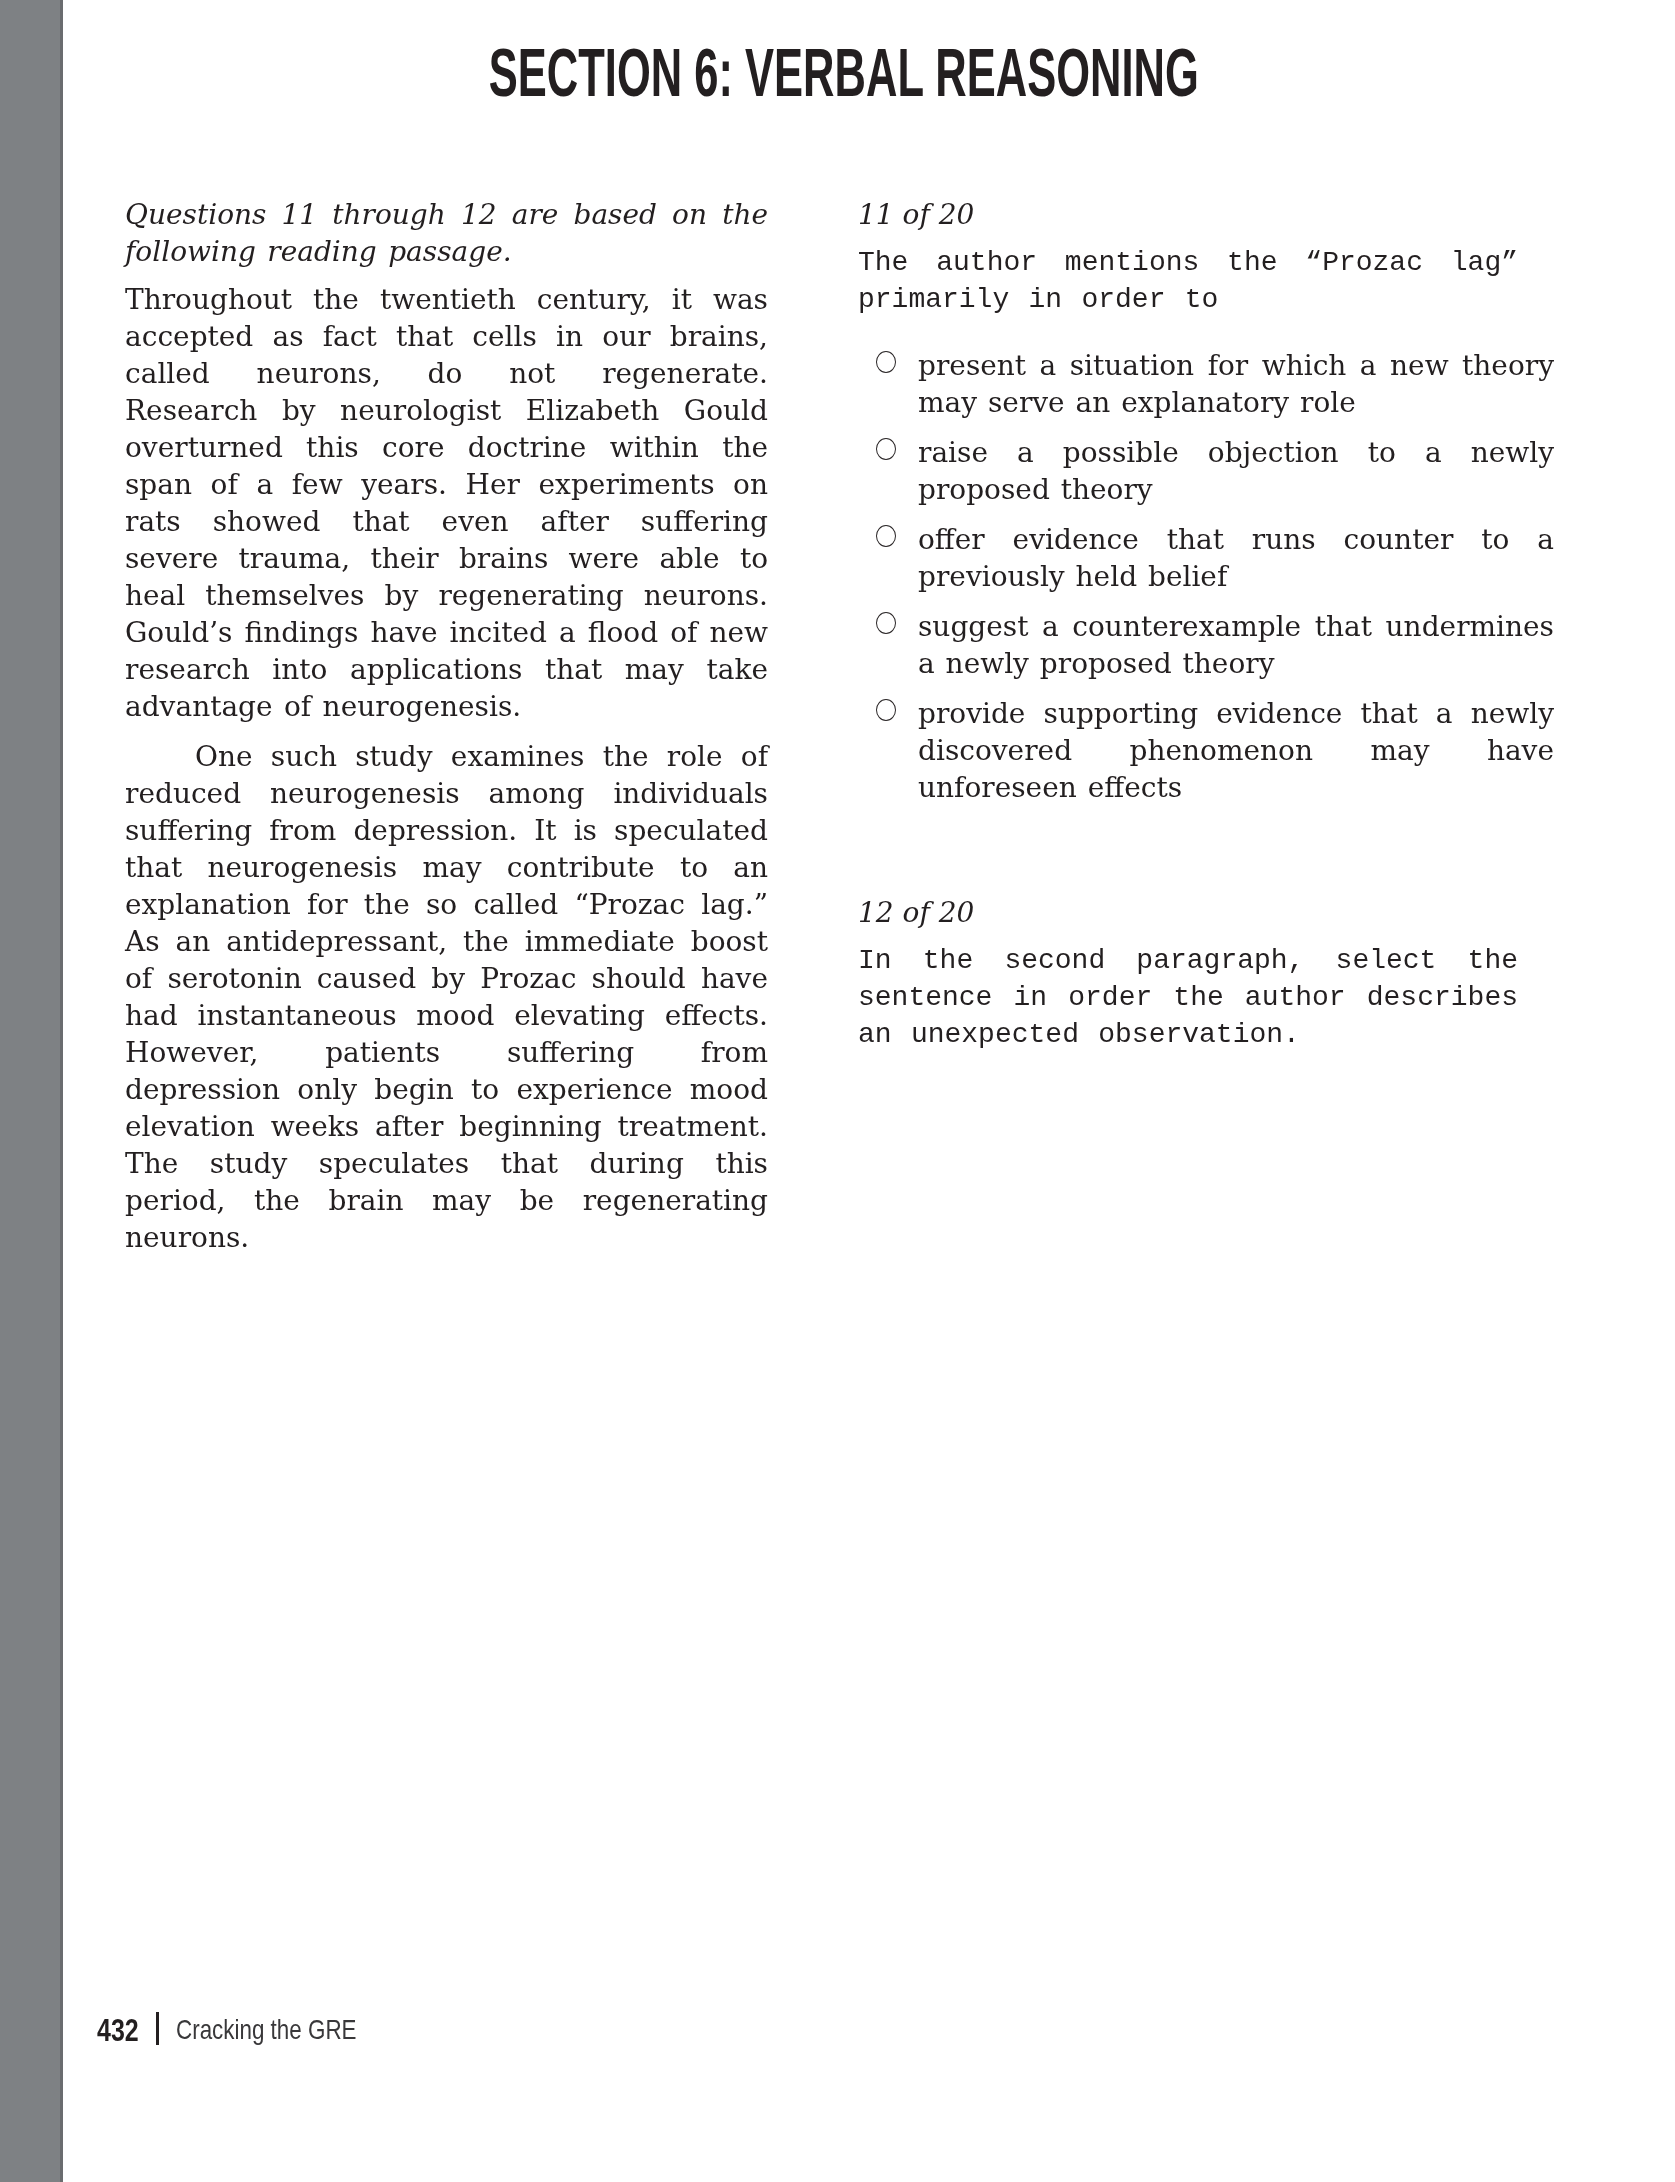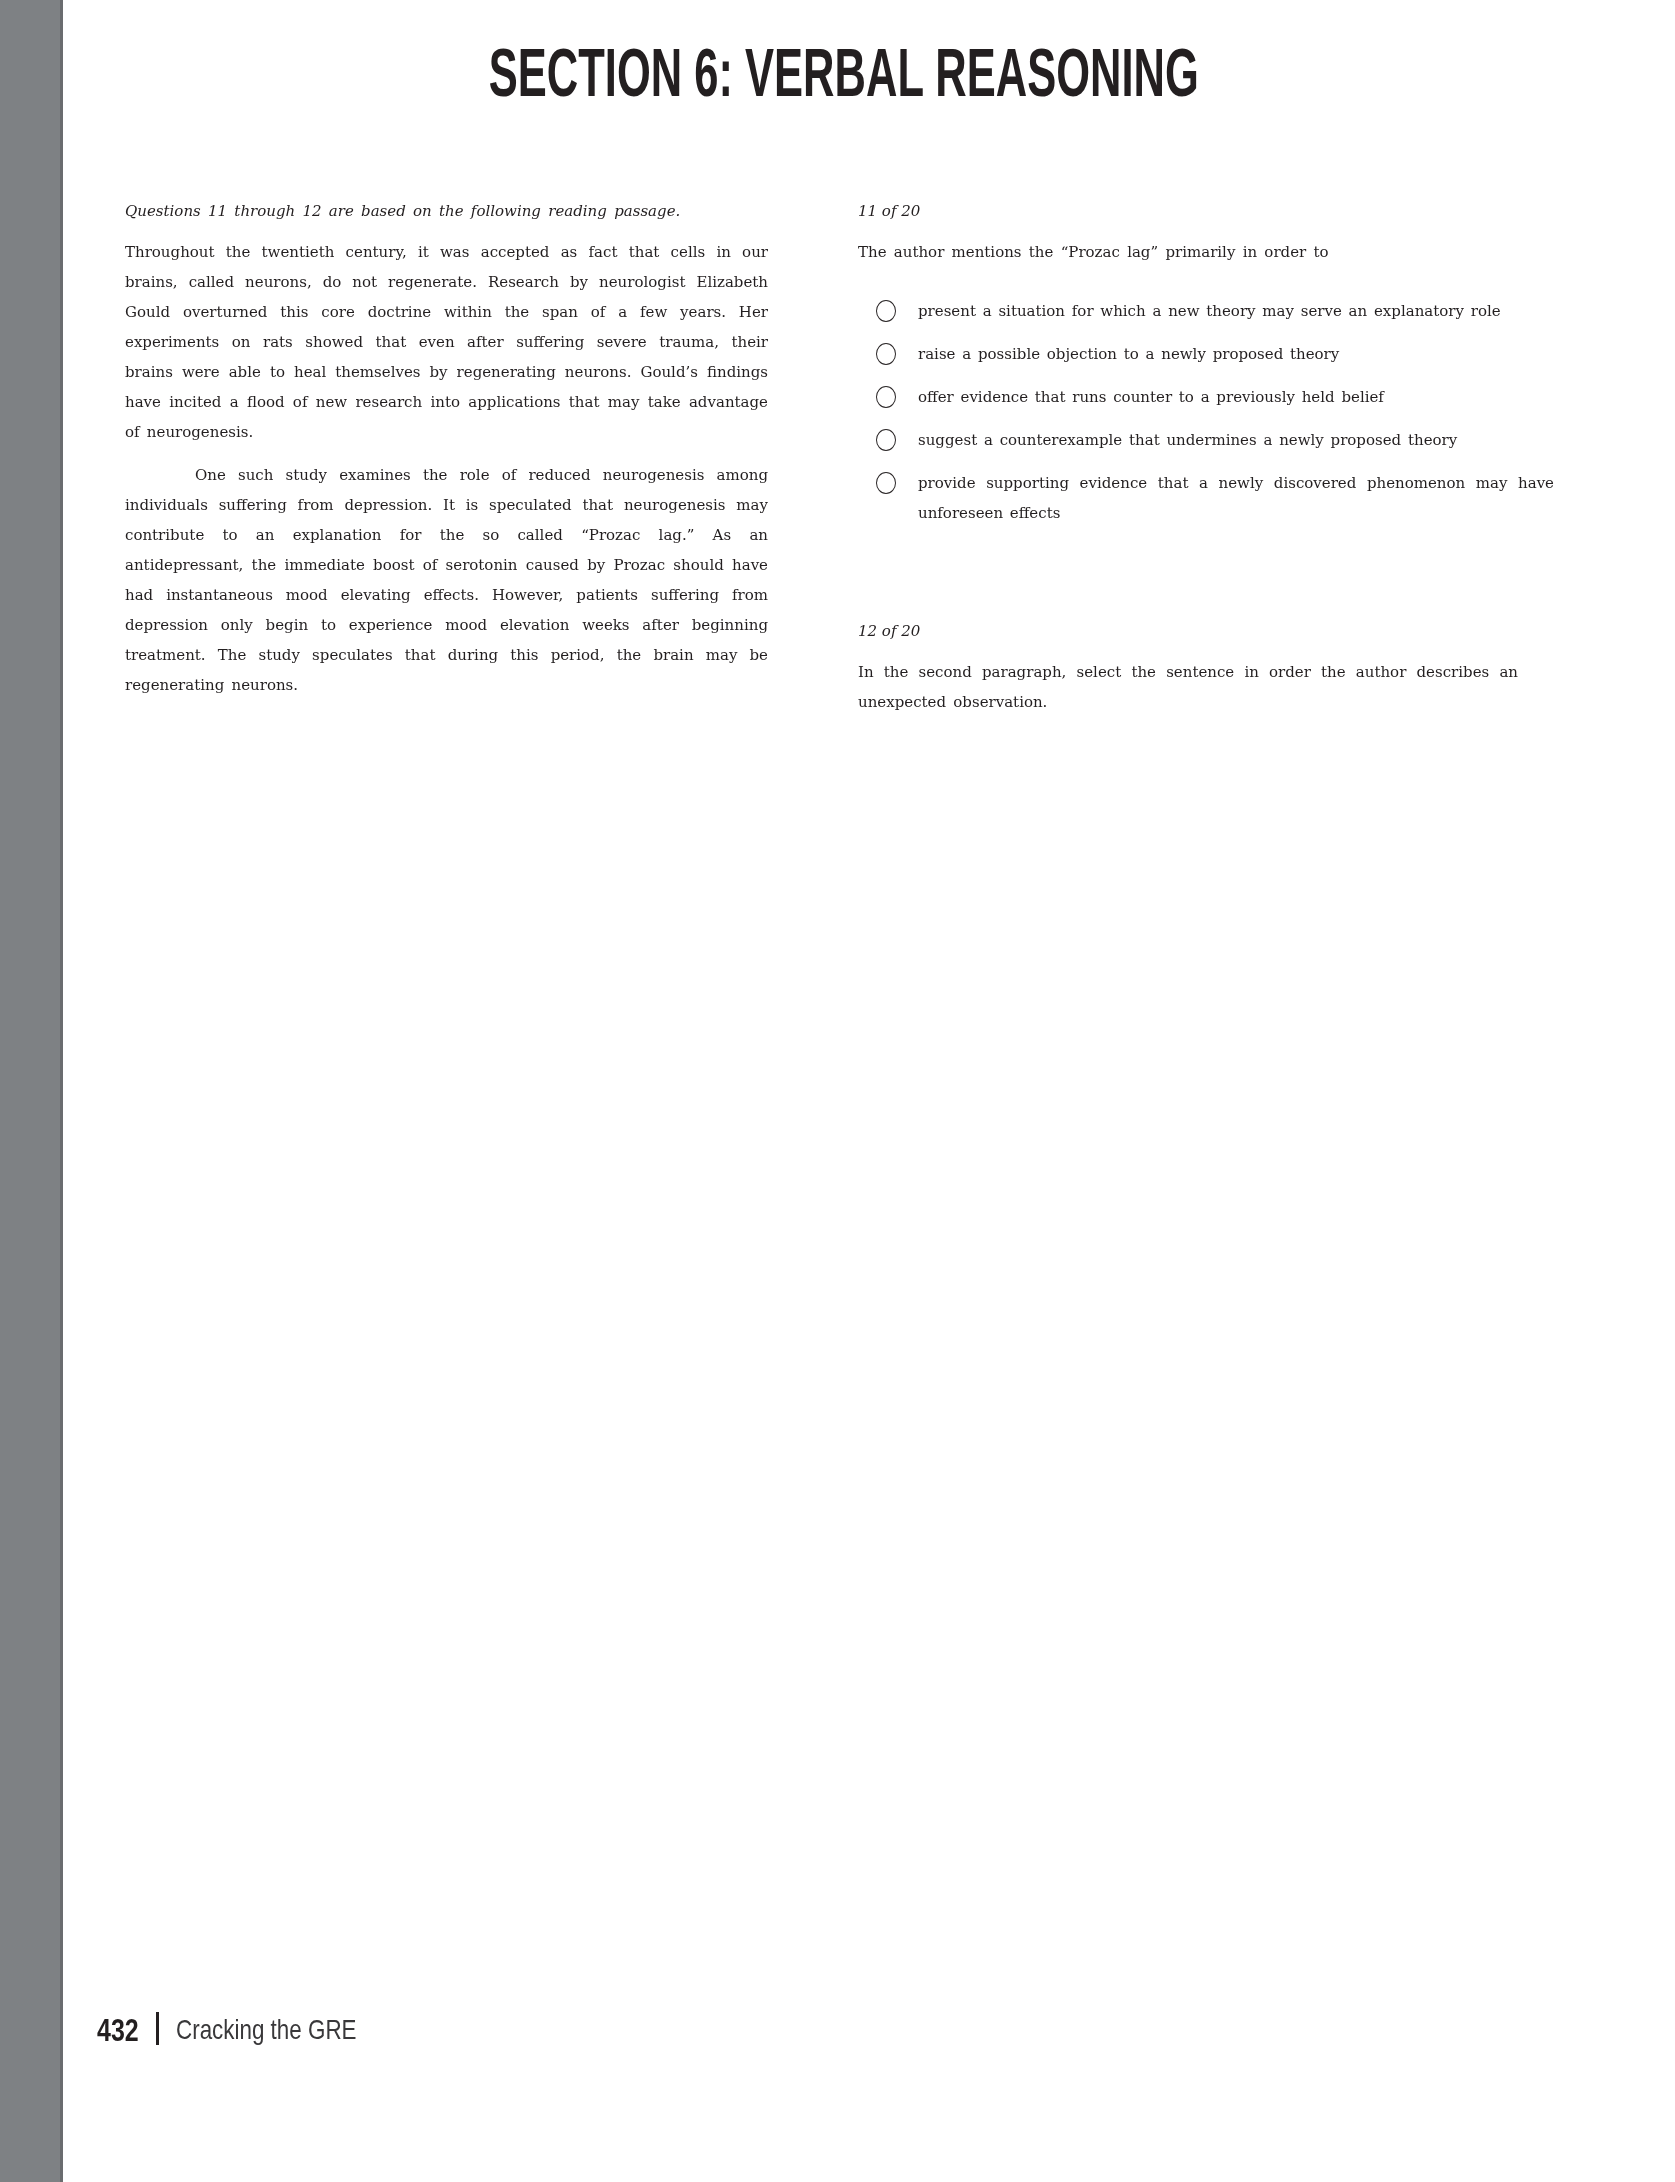--- a/index.html
+++ b/index.html
@@ -39,37 +39,38 @@
     letter-spacing: 0px;
   }
   .columns {
     position: absolute;
     left: 125px;
     top: 190px;
     width: 1437px;
     display: flex;
     gap: 90px;
   }
-  .col { padding-top: 6px; font-size: 15px; line-height: 30px; }
+  .col { padding-top: 6px; font-size: 28px; line-height: 37px; }
   .col-left { width: 643px; }
   .col-right { width: 702px; }
   .intro {
     margin: 0 0 11px 0;
     font-style: italic;
     text-align: justify;
     word-spacing: 2.5px;
   }
   .para { margin: 0; text-align: justify; word-spacing: 2.5px; }
   .para + .para { margin-top: 13px; text-indent: 70px; }
   .q-label { margin: 0; font-style: italic; }
   .q-stem {
     margin: 11px 0 0 0;
     width: 660px;
     text-align: justify;
     word-spacing: 2.5px;
+    font-family: Liberation Mono, monospace;
   }
   .options { margin-top: 29px; }
   .option {
     display: flex;
     align-items: flex-start;
     padding-left: 18px;
     margin-bottom: 13px;
   }
   .radio {
     flex: 0 0 auto;

